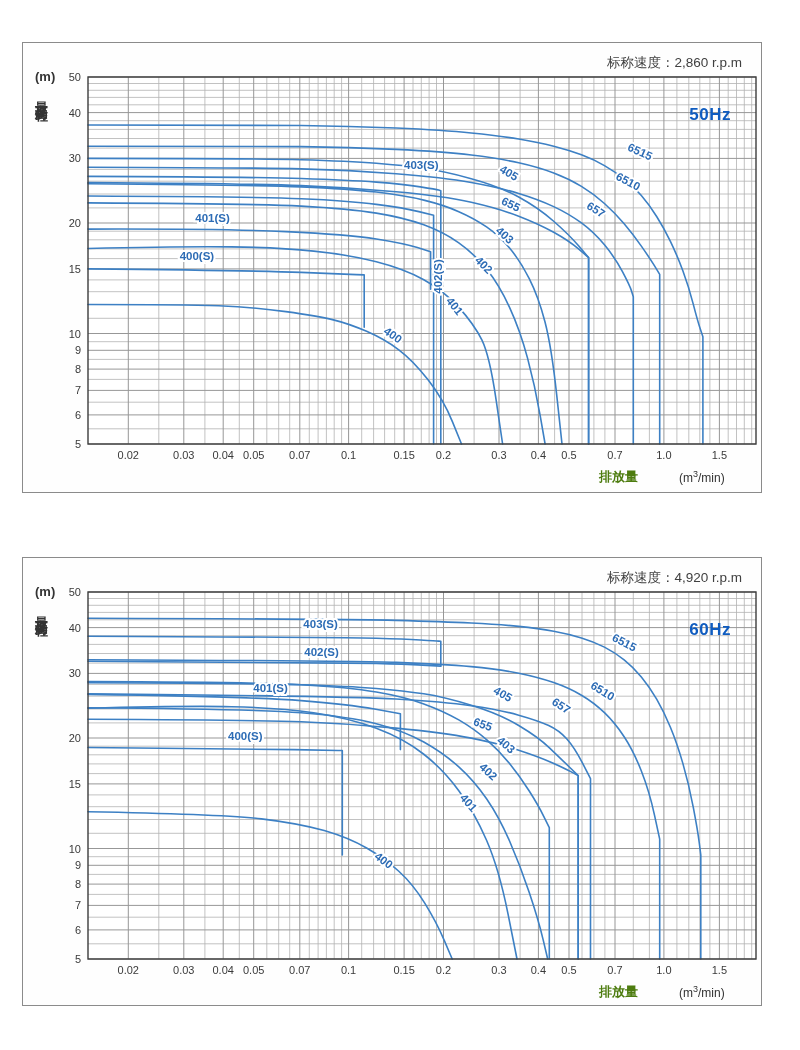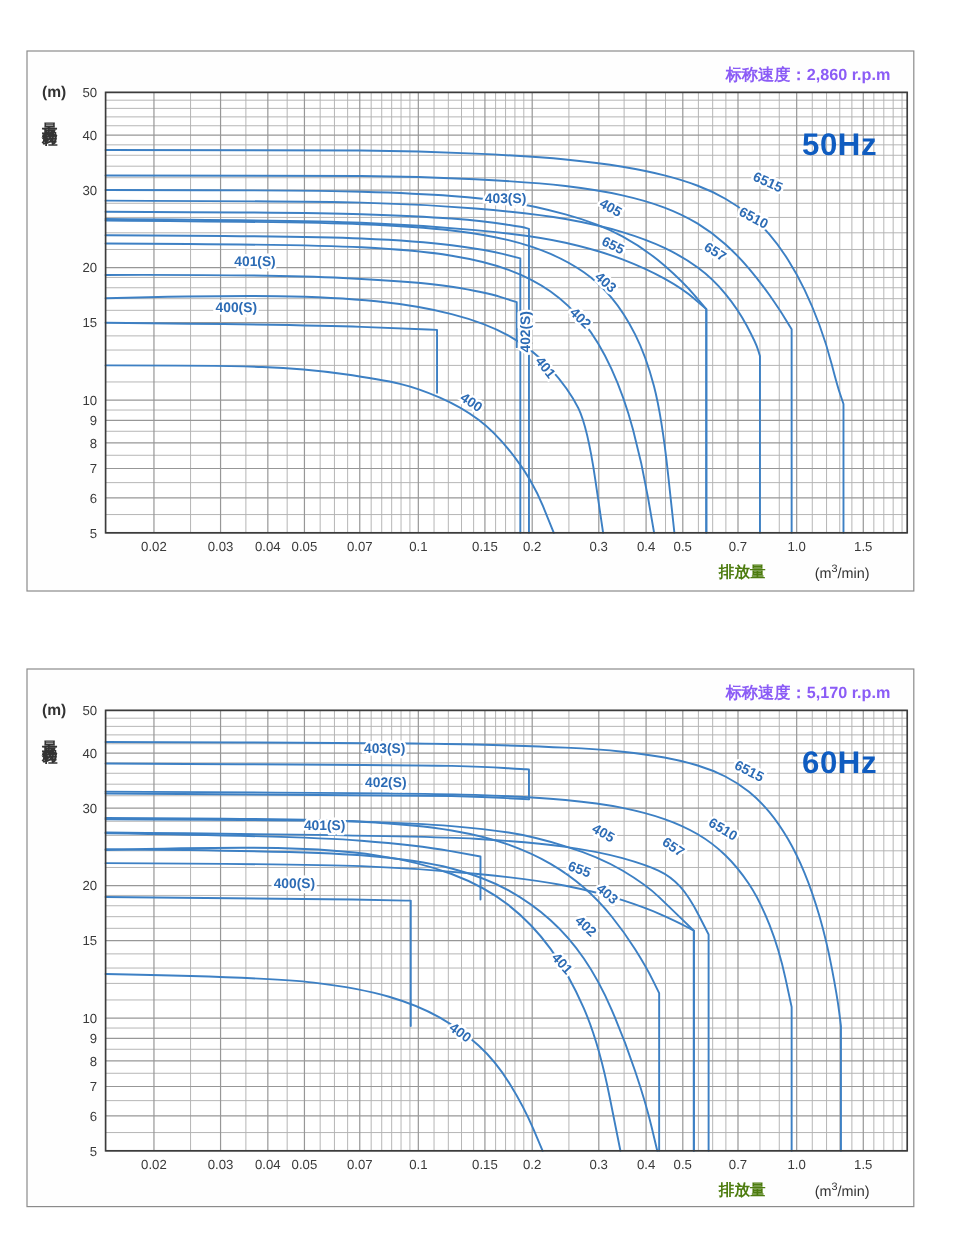--- a/index.html
+++ b/index.html
@@ -8,25 +8,25 @@
     background:#ffffff;font-family:"Liberation Sans",sans-serif;
   }
   .panel{
     position:absolute;left:22px;width:740px;background:#fefefe;
     border:1px solid #8b8b8b;box-sizing:border-box;
   }
   #panel-0{top:42px;height:451px}
   #panel-1{top:557px;height:449px}
   .chart-title{
     position:absolute;right:19px;top:11px;
-    font-size:13.5px;font-weight:700;color:#8b5cf6;white-space:nowrap;
+    font-size:13.5px;font-weight:400;color:#404040;white-space:nowrap;
   }
   .freq{
     position:absolute;right:30px;top:62px;
-    font-size:26px;font-weight:800;color:#0f5cc0;letter-spacing:.5px;
+    font-size:17px;font-weight:800;color:#0f5cc0;letter-spacing:.5px;
   }
   .yunit{position:absolute;left:12px;top:26px;font-size:13px;font-weight:700;color:#333}
   .ytitle{
     position:absolute;left:9px;top:48px;font-size:13px;font-weight:700;color:#333;
     writing-mode:vertical-rl;text-orientation:upright;letter-spacing:3px;
   }
   .xtitle{position:absolute;left:576px;top:425px;font-size:13px;font-weight:700;color:#4d7c0f}
   .xunit{position:absolute;left:656px;top:426px;font-size:12px;color:#333;white-space:nowrap}
   .xunit sup{font-size:9px}
   svg.plot{position:absolute;left:0;top:0}
@@ -337,19 +337,19 @@
         <text transform="translate(477.9,139.5) rotate(30)" text-anchor="middle" stroke="#ffffff" stroke-width="4" paint-order="stroke">405</text>
         <text transform="translate(536,151) rotate(34)" text-anchor="middle" stroke="#ffffff" stroke-width="4" paint-order="stroke">657</text>
         <text transform="translate(247.5,134) rotate(0)" text-anchor="middle" stroke="#ffffff" stroke-width="4" paint-order="stroke">401(S)</text>
         <text transform="translate(462.6,216.6) rotate(43)" text-anchor="middle" stroke="#ffffff" stroke-width="4" paint-order="stroke">402</text>
         <text transform="translate(442.6,247.5) rotate(48)" text-anchor="middle" stroke="#ffffff" stroke-width="4" paint-order="stroke">401</text>
         <text transform="translate(458.5,170) rotate(20)" text-anchor="middle" stroke="#ffffff" stroke-width="4" paint-order="stroke">655</text>
         <text transform="translate(222.3,181.6) rotate(0)" text-anchor="middle" stroke="#ffffff" stroke-width="4" paint-order="stroke">400(S)</text>
         <text transform="translate(358.4,305.6) rotate(36)" text-anchor="middle" stroke="#ffffff" stroke-width="4" paint-order="stroke">400</text>
       </g>
     </svg>
-  <div class="chart-title">标称速度：5,170 r.p.m</div>
+  <div class="chart-title">标称速度：4,920 r.p.m</div>
   <div class="freq">60Hz</div>
   <div class="yunit">(m)</div>
   <div class="ytitle">最高扬程</div>
   <div class="xtitle">排放量</div>
   <div class="xunit"><span>(m</span><sup>3</sup><span>/min)</span></div>
 </div>
 
 </body></html>

